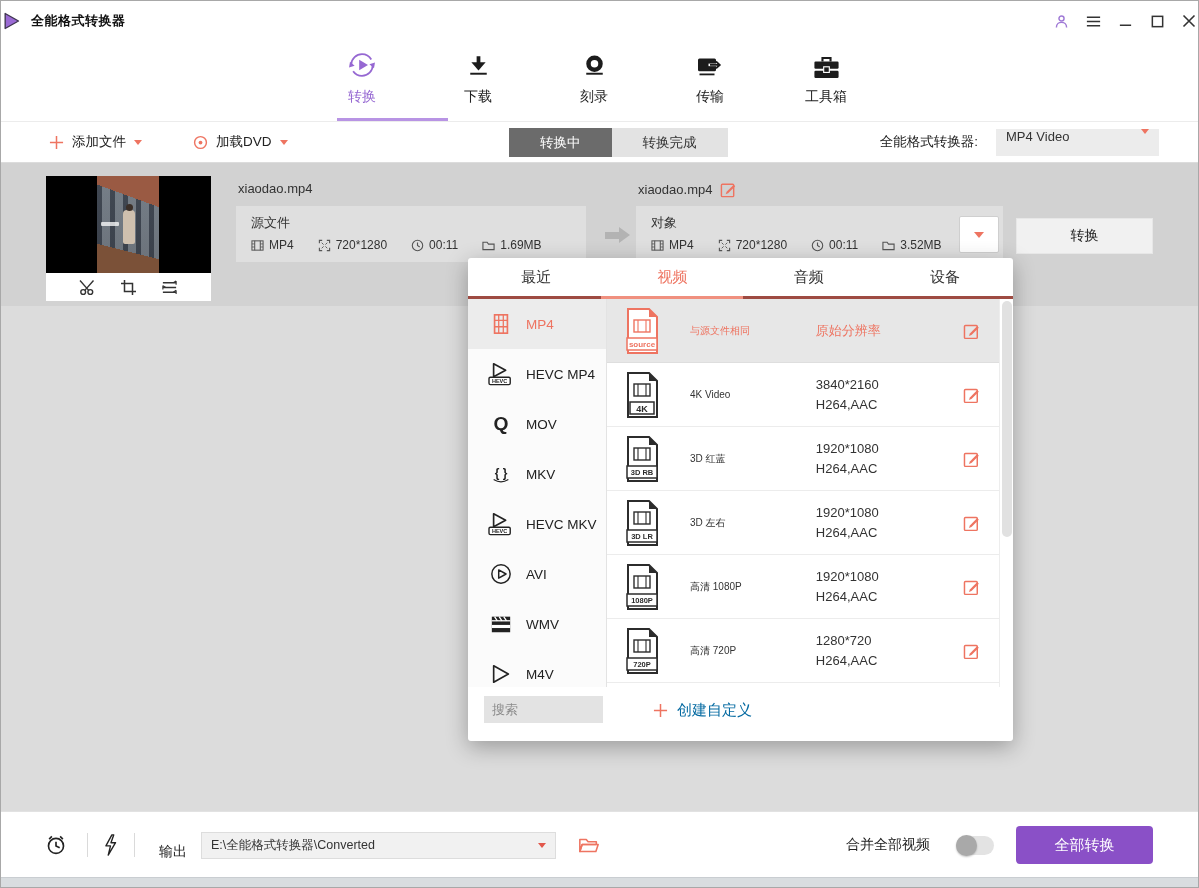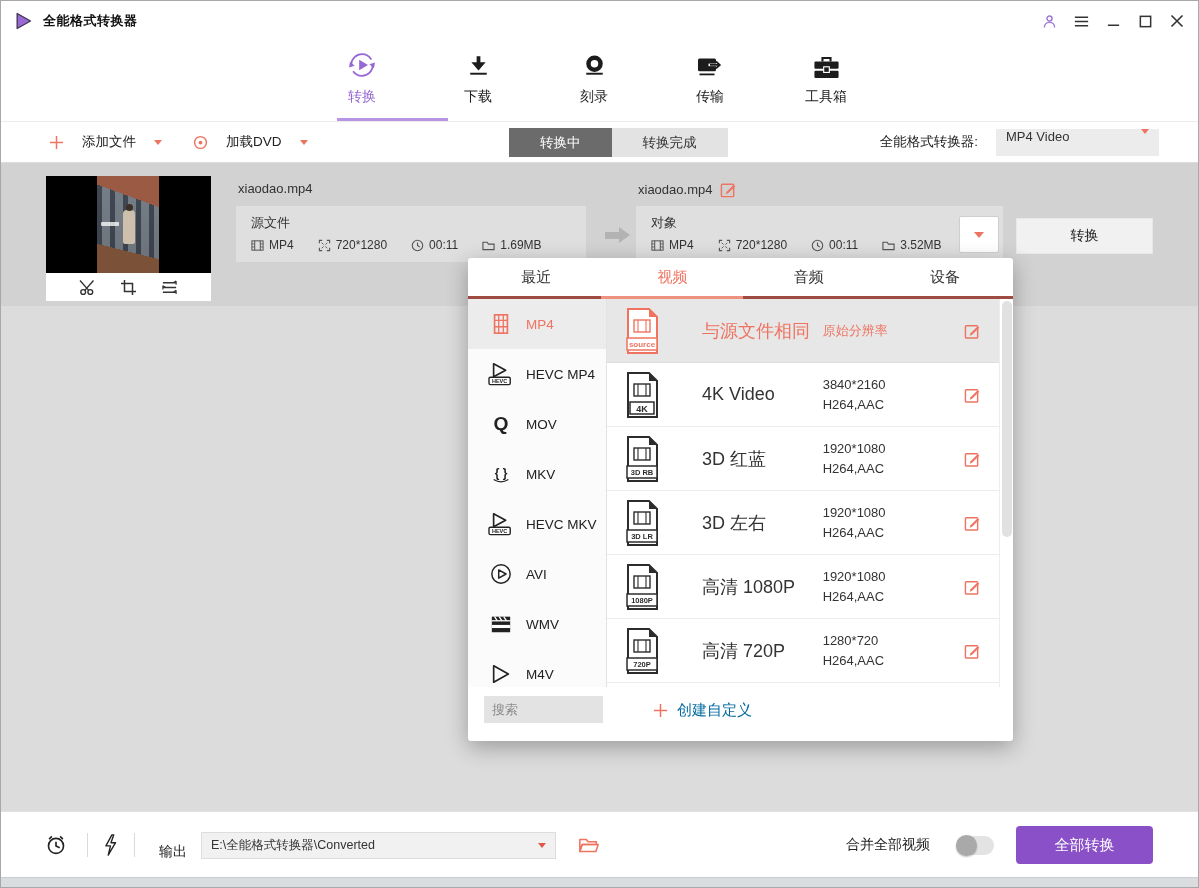--- a/index.html
+++ b/index.html
@@ -1,38 +1,38 @@
 <!DOCTYPE html>
 <html><head>
 <meta charset="utf-8">
 <style>
 *{margin:0;padding:0;box-sizing:border-box}
 html,body{background:#e8e8e8}
 body{font-family:"Liberation Sans","DejaVu Sans",sans-serif;-webkit-font-smoothing:antialiased}
 .window{position:relative;width:1199px;height:888px;background:#fff;border:1px solid #a8a8a8;overflow:hidden}
 
 
-.titlebar{position:absolute;left:0;top:0;width:100%;height:40px;display:flex;align-items:center;padding:0 12px;background:#fff}
+.titlebar{position:absolute;left:0;top:0;width:100%;height:40px;display:flex;align-items:center;padding:0 0;background:#fff}
 .logo{width:20px;height:20px}
 .app-title{font-size:13px;font-weight:bold;color:#111;margin-left:10px;letter-spacing:.5px}
 .win-controls{margin-left:auto;display:flex;align-items:center;gap:14px}
 .win-controls .wc{width:18px;height:18px;display:flex;align-items:center;justify-content:center;cursor:pointer}
 
 
 .navbar{position:absolute;left:0;top:40px;width:100%;height:81px;background:#fff;border-bottom:1px solid #ececec}
 .nav-items{position:absolute;left:325px;top:10px;display:flex;gap:44px}
 .nav-item{width:72px;display:flex;flex-direction:column;align-items:center;gap:7px;cursor:pointer}
 .nav-item .nico{height:30px;display:flex;align-items:flex-end;justify-content:center}
 .nav-item .nlabel{font-size:14px;color:#222}
 .nav-item.active .nlabel{color:#9668d2}
 .nav-underline{position:absolute;left:336px;bottom:0;width:111px;height:3px;background:#b894e4}
 
 
 .toolbar{position:absolute;left:0;top:121px;width:100%;height:41px;background:#fff;border-bottom:1px solid #dcdcdc}
-.tool-btn{position:absolute;top:0;height:40px;display:flex;align-items:center;gap:18px;cursor:pointer}
+.tool-btn{position:absolute;top:0;height:40px;display:flex;align-items:center;gap:8px;cursor:pointer}
 .tool-btn .tlabel{font-size:13.5px;color:#222}
 .addfile{left:48px}
 .loaddvd{left:192px}
 .caret{width:0;height:0;border-left:4.5px solid transparent;border-right:4.5px solid transparent;border-top:5.5px solid #ee7461}
 .seg-tabs{position:absolute;left:508px;top:6px;display:flex}
 .seg-tab{height:29px;padding:0 31px;display:flex;align-items:center;font-size:13.5px;cursor:pointer}
 .seg-tab.dark{background:#6b6b6b;color:#fff}
 .seg-tab.light{background:#e3e3e3;color:#333}
 .convert-to-label{position:absolute;right:220px;top:0;height:40px;display:flex;align-items:center;font-size:13.5px;color:#222}
 .format-select{position:absolute;left:995px;top:7px;width:163px;height:27px;background:#ececec;display:flex;align-items:flex-start;padding:0 10px;font-size:13px;color:#333;cursor:pointer}
@@ -85,21 +85,21 @@
 .col-divider{position:absolute;left:138px;top:0;width:1px;height:388px;background:#e3e3e3}
 .fmt-row{height:50px;display:flex;align-items:center;cursor:pointer;color:#222}
 .fmt-row.active{background:#ececec;color:#ee7461}
 .fmt-ico{width:30px;margin-left:18px;display:flex;justify-content:center}
 .fmt-label{margin-left:10px;font-size:13.5px}
 .preset-col{position:absolute;left:139px;top:0;width:392px;height:388px;overflow:hidden}
 .preset-row{position:relative;height:64px;display:flex;align-items:center;background:#fff;border-bottom:1px solid #ececec;cursor:pointer}
 .preset-row.selected{background:#e7e7e7;border-bottom:1px solid #dedede}
 .badge{width:36px;height:46px;margin-left:17px;color:#2c2c2c;flex:none}
 .badge.orange{color:#ee7461}
-.preset-name{margin-left:42px;width:128px;font-size:18px;color:#333}
+.preset-name{margin-left:30px;width:128px;font-size:10px;color:#333}
 .preset-row.selected .preset-name,.preset-row.selected .preset-specs{color:#ee7461}
 .preset-specs{width:150px;font-size:13px;color:#333;line-height:20px}
 .edit-btn{margin-left:auto;margin-right:18px;width:18px;height:18px;cursor:pointer}
 .scrollzone{position:absolute;left:531px;top:0;width:14px;height:388px;border-left:1px solid #ededed}
 .scroll-thumb{position:absolute;left:2px;top:2px;width:10px;height:236px;background:#e1e1e1;border-radius:5px;cursor:pointer}
 .popup-bottom{position:absolute;left:0;bottom:0;width:100%;height:46px;background:#fff;border-radius:0 0 3px 3px}
 .search-input{position:absolute;left:16px;top:9px;width:119px;height:27px;background:#e3e3e3;border:none;outline:none;padding:0 8px;font-size:13px;color:#333;font-family:inherit}
 .search-input::placeholder{color:#8a8a8a}
 .create-custom{position:absolute;left:185px;top:0;height:46px;display:flex;align-items:center;gap:9px;cursor:pointer}
 .create-custom .cclabel{font-size:15px;color:#0369a1}

